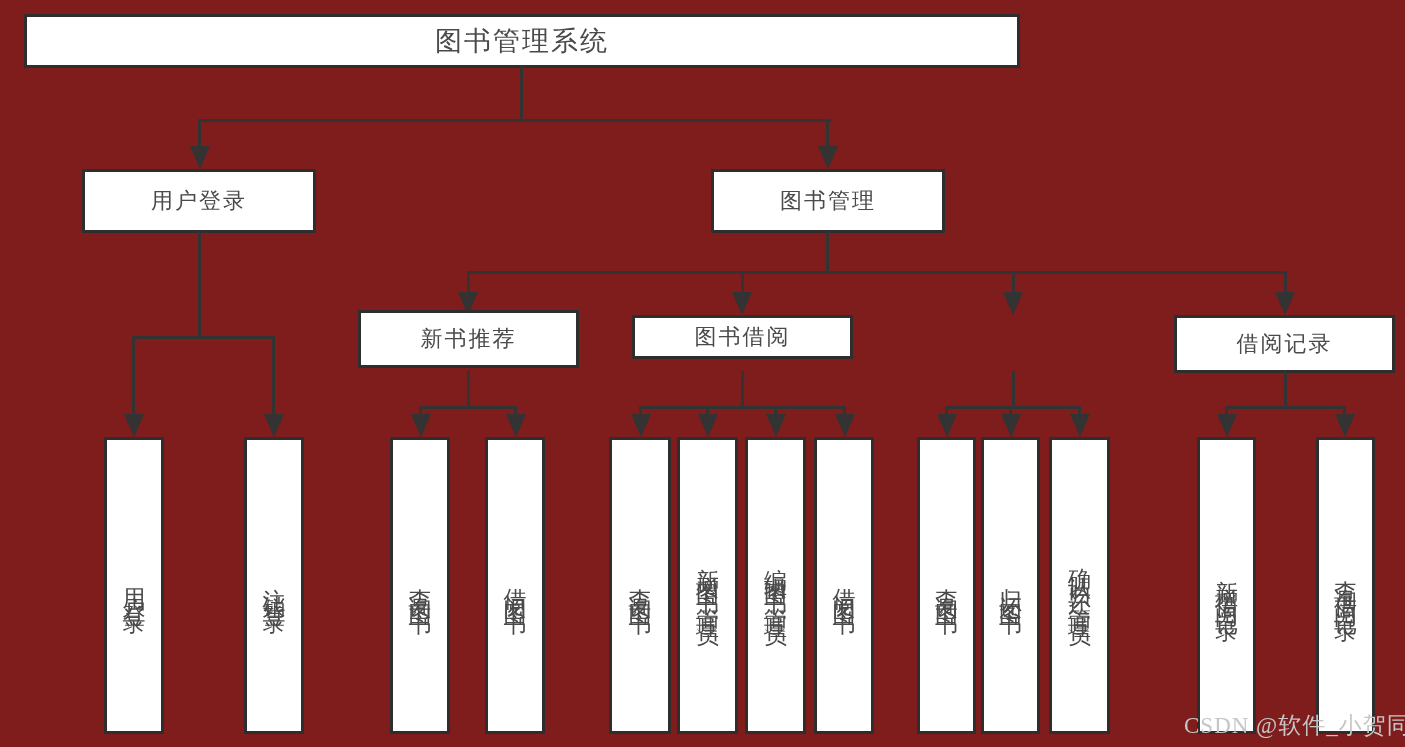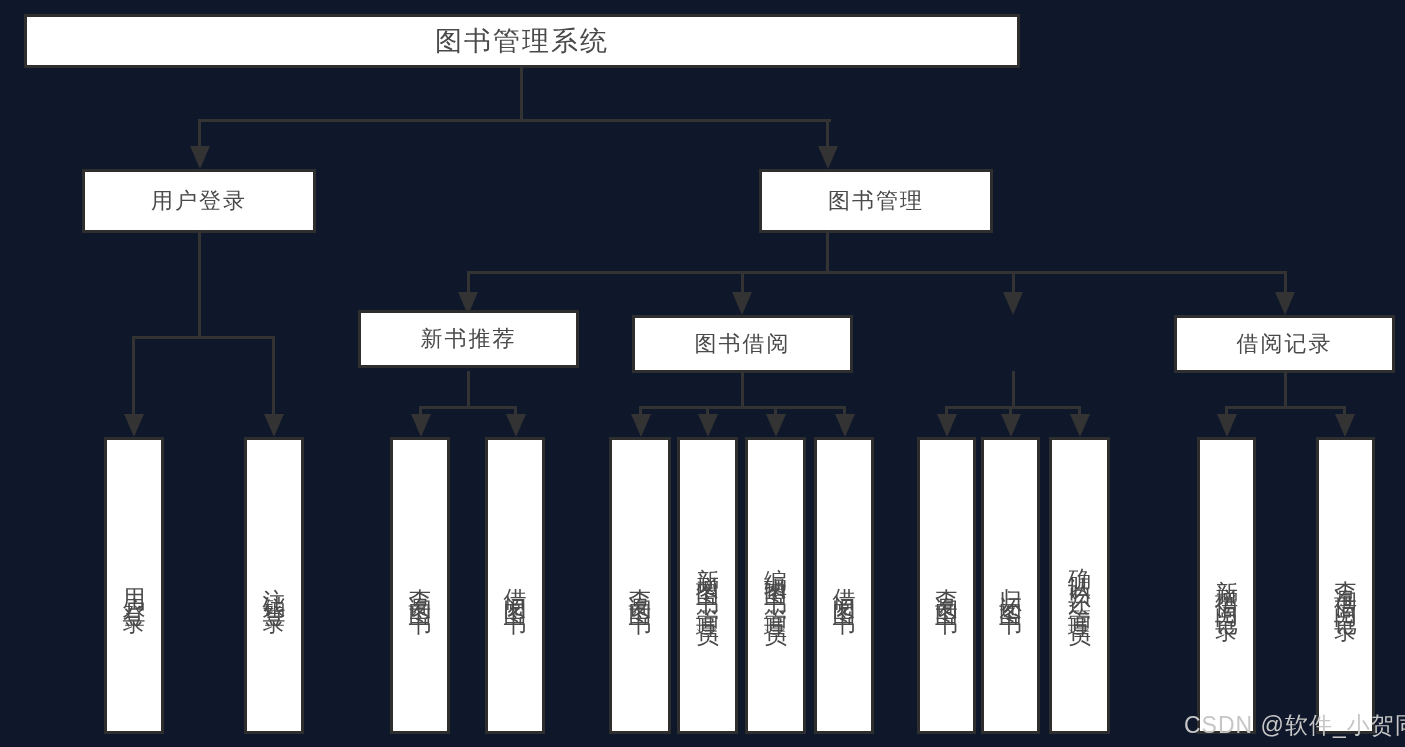--- a/index.html
+++ b/index.html
@@ -4,22 +4,22 @@
 <style>
   html, body {
     margin: 0;
     padding: 0;
     background: #ffffff;
   }
   #canvas {
     position: relative;
     width: 1405px;
     height: 747px;
-    background: #0f172a;
-    font-family: Liberation Sans, sans-serif;
+    background: #7f1d1d;
+    font-family: Liberation Serif, serif;
     overflow: hidden;
   }
   .node {
     position: absolute;
     box-sizing: border-box;
     background: #ffffff;
     border: 3px solid #2e2e2e;
     display: flex;
     align-items: center;
     justify-content: center;
@@ -68,42 +68,42 @@
   <div class="node lvl1" style="left:24px; top:14px; width:996px; height:54px;">图书管理系统</div>
 
   <div class="vline" style="left:520px; top:66px; width:3px; height:55px;"></div>
   <div class="hline" style="left:198px; top:119px; width:633px; height:3px;"></div>
   <div class="vline" style="left:198px; top:119px; width:3px; height:30px;"></div>
   <div class="vline" style="left:826px; top:119px; width:3px; height:30px;"></div>
   <div class="arrow" style="left:190px; top:146px;"></div>
   <div class="arrow" style="left:818px; top:146px;"></div>
 
   <div class="node lvl2" style="left:82px; top:169px; width:234px; height:64px;">用户登录</div>
-  <div class="node lvl2" style="left:711px; top:169px; width:234px; height:64px;margin-left:48px;">图书管理</div>
+  <div class="node lvl2" style="left:711px; top:169px; width:234px; height:64px;">图书管理</div>
 
   <div class="vline" style="left:198px; top:231px; width:3px; height:108px;"></div>
   <div class="hline" style="left:132px; top:336px; width:143px; height:3px;"></div>
   <div class="vline" style="left:132px; top:336px; width:3px; height:80px;"></div>
   <div class="vline" style="left:272px; top:336px; width:3px; height:80px;"></div>
   <div class="arrow" style="left:124px; top:414px;"></div>
   <div class="arrow" style="left:264px; top:414px;"></div>
 
   <div class="vline" style="left:826px; top:231px; width:3px; height:43px;"></div>
   <div class="hline" style="left:467px; top:271px; width:820px; height:3px;"></div>
   <div class="vline" style="left:467px; top:271px; width:3px; height:24px;"></div>
   <div class="vline" style="left:741px; top:271px; width:3px; height:24px;"></div>
   <div class="vline" style="left:1012px; top:271px; width:3px; height:24px;"></div>
   <div class="vline" style="left:1284px; top:271px; width:3px; height:24px;"></div>
   <div class="arrow" style="left:458px; top:292px;"></div>
   <div class="arrow" style="left:732px; top:292px;"></div>
   <div class="arrow" style="left:1003px; top:292px;"></div>
   <div class="arrow" style="left:1275px; top:292px;"></div>
 
   <div class="node lvl3" style="left:358px; top:310px; width:221px; height:58px;">新书推荐</div>
-  <div class="node lvl3" style="left:632px; top:315px; width:221px; height:58px;">图书借阅</div>
+  <div class="node lvl3" style="left:632px; top:315px; width:221px; height:44px;">图书借阅</div>
   <div class="node lvl3" style="left:1174px; top:315px; width:221px; height:58px;">借阅记录</div>
 
   <div class="vline" style="left:467px; top:371px; width:3px; height:38px;"></div>
   <div class="hline" style="left:419px; top:406px; width:98px; height:3px;"></div>
   <div class="vline" style="left:419px; top:406px; width:3px; height:11px;"></div>
   <div class="vline" style="left:514px; top:406px; width:3px; height:11px;"></div>
   <div class="arrow" style="left:411px; top:414px;"></div>
   <div class="arrow" style="left:506px; top:414px;"></div>
 
   <div class="vline" style="left:741px; top:371px; width:3px; height:38px;"></div>

